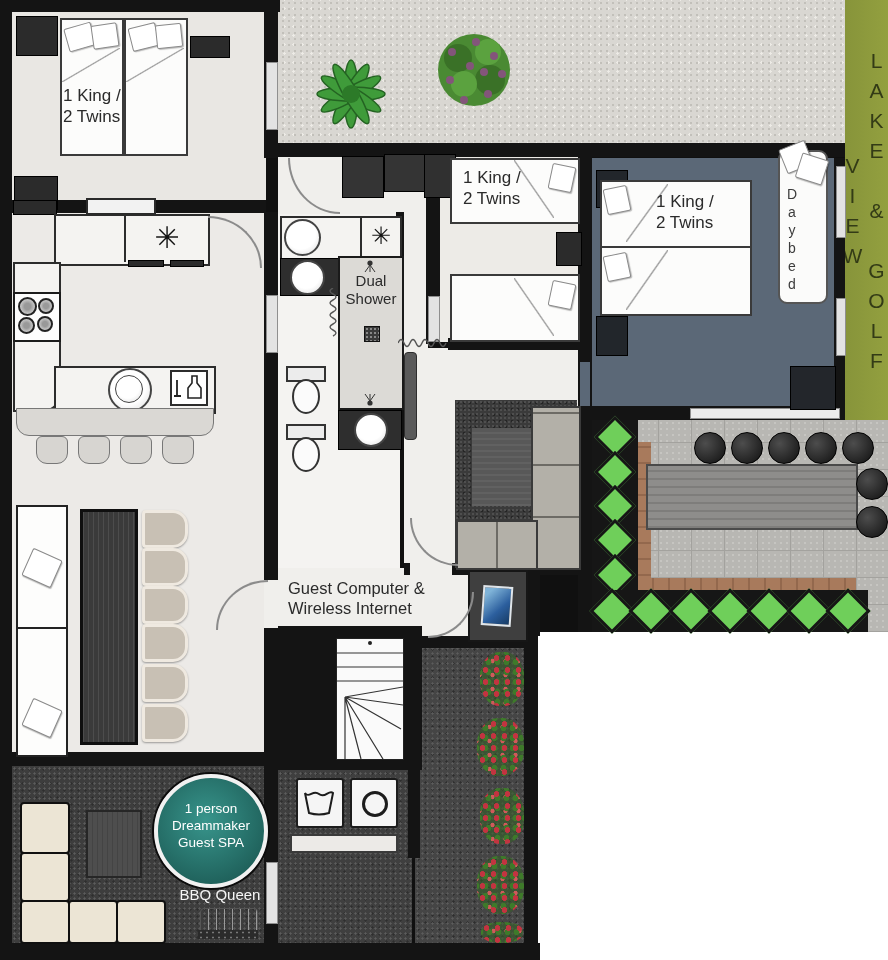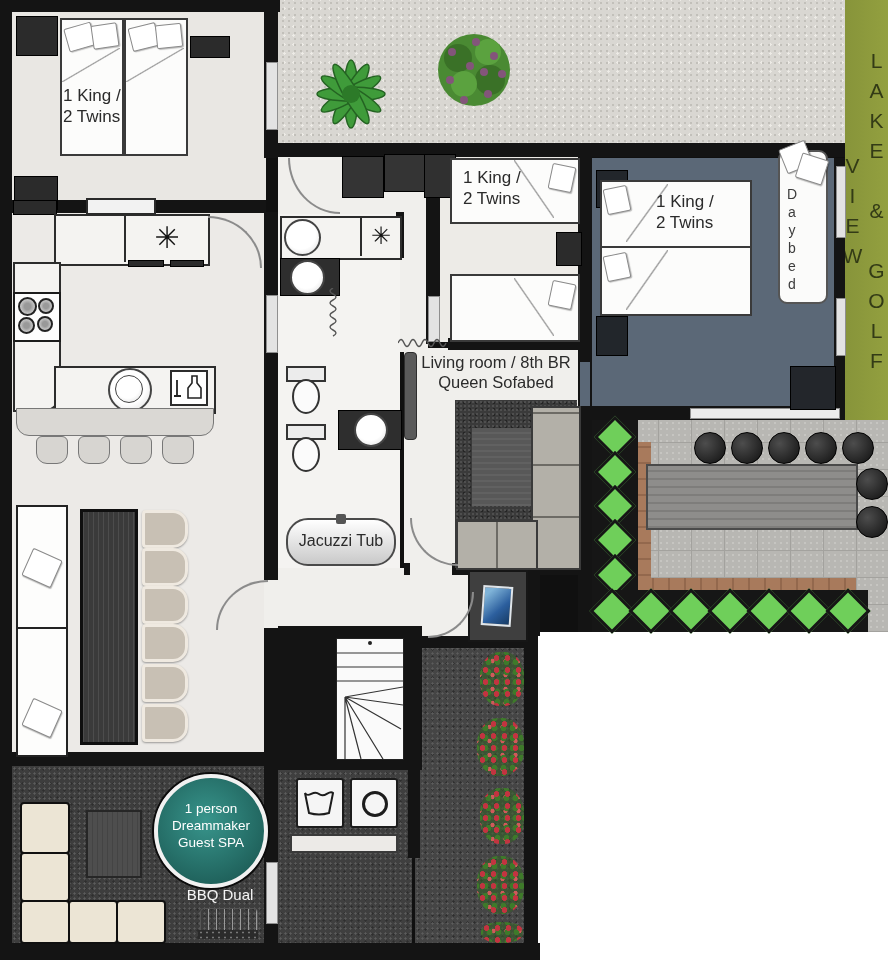--- a/index.html
+++ b/index.html
@@ -201,20 +201,36 @@
   </div>
   <div class="dark-furn" style="left:790px;top:366px;width:44px;height:42px;background:#23262b;"></div>
 
   <div class="counter" style="left:280px;top:216px;width:118px;height:40px;"></div>
   <div class="sink" style="left:284px;top:219px;width:33px;height:33px;"></div>
   <div class="abs" style="left:360px;top:216px;width:38px;height:40px;border-left:2px solid #2c2c2c;text-align:center;line-height:40px;font-size:24px;color:#111;">
     <span>✳</span>
   </div>
   <div class="dark-furn" style="left:280px;top:258px;width:58px;height:36px;background:#2e2e2e;"></div>
   <div class="sink" style="left:290px;top:260px;width:31px;height:31px;"></div>
+  <div class="abs" style="left:338px;top:256px;width:62px;height:150px;background:#dcdad6;border:2px solid #1a1a1a;">
+    <svg width="18" height="14" style="position:absolute;left:21px;top:2px;">
+      <circle cx="9" cy="3" r="2.6" fill="#333"></circle>
+        <path d="M9 5 L4 12 M9 5 L9 12 M9 5 L14 12" stroke="#333" fill="none"></path>
+    </svg>
+    <svg width="18" height="14" style="position:absolute;left:21px;bottom:2px;transform:rotate(180deg);">
+      <circle cx="9" cy="3" r="2.6" fill="#333"></circle>
+        <path d="M9 5 L4 12 M9 5 L9 12 M9 5 L14 12" stroke="#333" fill="none"></path>
+    </svg>
+    <div class="lbl" style="left:0;top:14px;width:100%;text-align:center;font-size:15px;">
+      <div>Dual</div>
+        <div>Shower</div>
+    </div>
+    <div style="position:absolute;left:24px;top:68px;width:14px;height:14px;background:#3a3a3a;border:1px solid #111;
+                background-image:radial-gradient(#888 1px,transparent 1.4px);background-size:4px 4px;"></div>
+  </div>
   <svg class="abs" style="left:327px;top:288px;" width="12" height="50" viewBox="0 0 12 50">
     <path d="M6 0 q-6 3 0 6 t0 6 t0 6 t0 6 t0 6 t0 6 t0 6 t0 6" stroke="#555" fill="none" stroke-width="1.4"></path>
   </svg>
   <div class="toilet-tank" style="left:286px;top:366px;width:36px;height:12px;"></div>
   <div class="toilet-bowl" style="left:292px;top:379px;width:24px;height:31px;"></div>
   <div class="toilet-tank" style="left:286px;top:424px;width:36px;height:12px;"></div>
   <div class="toilet-bowl" style="left:292px;top:437px;width:24px;height:31px;"></div>
   <div class="dark-furn" style="left:338px;top:410px;width:62px;height:38px;background:#2e2e2e;"></div>
   <div class="sink" style="left:354px;top:413px;width:30px;height:30px;"></div>
 
@@ -259,36 +275,32 @@
   <div class="dchair" style="left:142px;top:586px;width:40px;height:32px;"></div>
   <div class="dchair" style="left:142px;top:624px;width:40px;height:32px;"></div>
   <div class="dchair" style="left:142px;top:664px;width:40px;height:32px;"></div>
   <div class="dchair" style="left:142px;top:704px;width:40px;height:32px;"></div>
   <div class="arc" style="left:216px;top:580px;width:50px;height:48px;border-left:2px solid #8b8b8b;border-top:2px solid #8b8b8b;border-radius:100% 0 0 0;"></div>
 
   <svg class="abs" style="left:398px;top:336px;" width="52" height="14" viewBox="0 0 52 14">
     <path d="M0 7 q3 -7 6 0 t6 0 t6 0 t6 0 t6 0 t6 0 t6 0 t6 0" stroke="#555" fill="none" stroke-width="1.4"></path>
   </svg>
   <div class="abs" style="left:404px;top:352px;width:11px;height:86px;background:#5a5a5a;border:1px solid #2e2e2e;border-radius:4px;"></div>
-  <div class="lbl" style="left:414px;top:352px;width:164px;text-align:center;font-size:16.5px;">
-    <div>Living room / 8th BR</div>
-      <div>Queen Sofabed</div>
-  </div>
   <div class="abs noise-rug" style="left:455px;top:400px;width:122px;height:168px;"></div>
   <div class="abs" style="left:472px;top:428px;width:82px;height:78px;background:#585858;
        background-image:repeating-linear-gradient(0deg,#616161 0 2px,transparent 2px 6px);"></div>
   <div class="abs" style="left:531px;top:406px;width:46px;height:160px;background:#b3b0a8;border:2px solid #3a3a3a;
               background-image:repeating-linear-gradient(0deg,transparent 0 50px,#6d6b65 50px 52px);"></div>
   <div class="abs" style="left:456px;top:520px;width:78px;height:46px;background:#b3b0a8;border:2px solid #3a3a3a;
               background-image:repeating-linear-gradient(90deg,transparent 0 38px,#6d6b65 38px 40px);"></div>
   <div class="arc" style="left:410px;top:518px;width:46px;height:46px;border-left:2px solid #8b8b8b;border-bottom:2px solid #8b8b8b;border-radius:0 0 0 100%;"></div>
 
-  <div class="abs" style="left:286px;top:518px;width:106px;height:44px;background:linear-gradient(#ffffff,#c9c9c9);border:2px solid #4a4a4a;border-radius:22px;">
-    <div style="position:absolute;left:48px;top:-6px;width:10px;height:10px;background:#555;border-radius:2px;"></div>
-    <div class="lbl" style="left:0;top:11px;width:100%;text-align:center;font-size:16px;">Jacuzzi Tub</div>
+  <div class="lbl" style="left:288px;top:578px;font-size:16.5px;">
+    <div>Guest Computer &amp;</div>
+      <div>Wireless Internet</div>
   </div>
   <div class="abs" style="left:468px;top:570px;width:56px;height:68px;background:#3f3f3f;border:2px solid #161616;">
     <div style="position:absolute;left:12px;top:14px;width:26px;height:36px;background:linear-gradient(135deg,#7fb3d8 15%,#2c5f9e 60%,#163a63);border:2px solid #dfe5ea;transform:rotate(4deg);"></div>
   </div>
   <div class="arc" style="left:428px;top:592px;width:44px;height:44px;border-right:2px solid #8b8b8b;border-bottom:2px solid #8b8b8b;border-radius:0 0 100% 0;"></div>
 
   <div class="abs" style="left:336px;top:638px;width:66px;height:120px;background:#fafafa;border:1px solid #222;">
     <svg width="66" height="120">
       <g stroke="#333" stroke-width="1.2" fill="none">
         <path d="M0 14 H66 M0 28 H66 M0 42 H66"></path>
@@ -322,21 +334,21 @@
   <div class="abs" style="left:86px;top:810px;width:52px;height:64px;background:#4e4e4e;border:2px solid #262626;
        background-image:repeating-linear-gradient(90deg,transparent 0 4px,#444 4px 5px);"></div>
   <div class="abs" style="left:154px;top:774px;width:106px;height:106px;border-radius:50%;border:4px solid #f1f1f1;
               background:radial-gradient(circle at 45% 40%,#38958c,#1e5f59 78%);box-shadow:0 0 0 2px #0b0b0b;">
     <div style="position:absolute;left:0;top:22px;width:100%;text-align:center;color:#fff;font-size:13.5px;line-height:17px;">
       <div>1 person</div>
       <div>Dreammaker</div>
       <div>Guest SPA</div>
     </div>
   </div>
-  <div class="lbl" style="left:168px;top:886px;width:104px;text-align:center;color:#f5f5f5;font-size:15px;">BBQ Dual</div>
+  <div class="lbl" style="left:168px;top:886px;width:104px;text-align:center;color:#f5f5f5;font-size:15px;">BBQ Queen</div>
   <div class="abs" style="left:198px;top:908px;width:62px;height:34px;">
     <div style="position:absolute;left:2px;top:0;width:56px;height:22px;background:linear-gradient(#f2f2f2,#bdbdbd);border:1px solid #555;border-radius:4px 4px 0 0;
          background-image:repeating-linear-gradient(90deg,transparent 0 7px,#9a9a9a 7px 8px);"></div>
     <div style="position:absolute;left:0;top:22px;width:60px;height:9px;background:#2b2b2b;
          background-image:radial-gradient(#777 1px,transparent 1.4px);background-size:6px 5px;"></div>
   </div>
 
   <div class="abs" style="left:592px;top:420px;width:46px;height:172px;background:#161616;display:flex;flex-direction:column;justify-content:space-around;align-items:center;">
     <span class="diam" style="width:24px;height:24px;"></span>
     <span class="diam" style="width:24px;height:24px;"></span>

